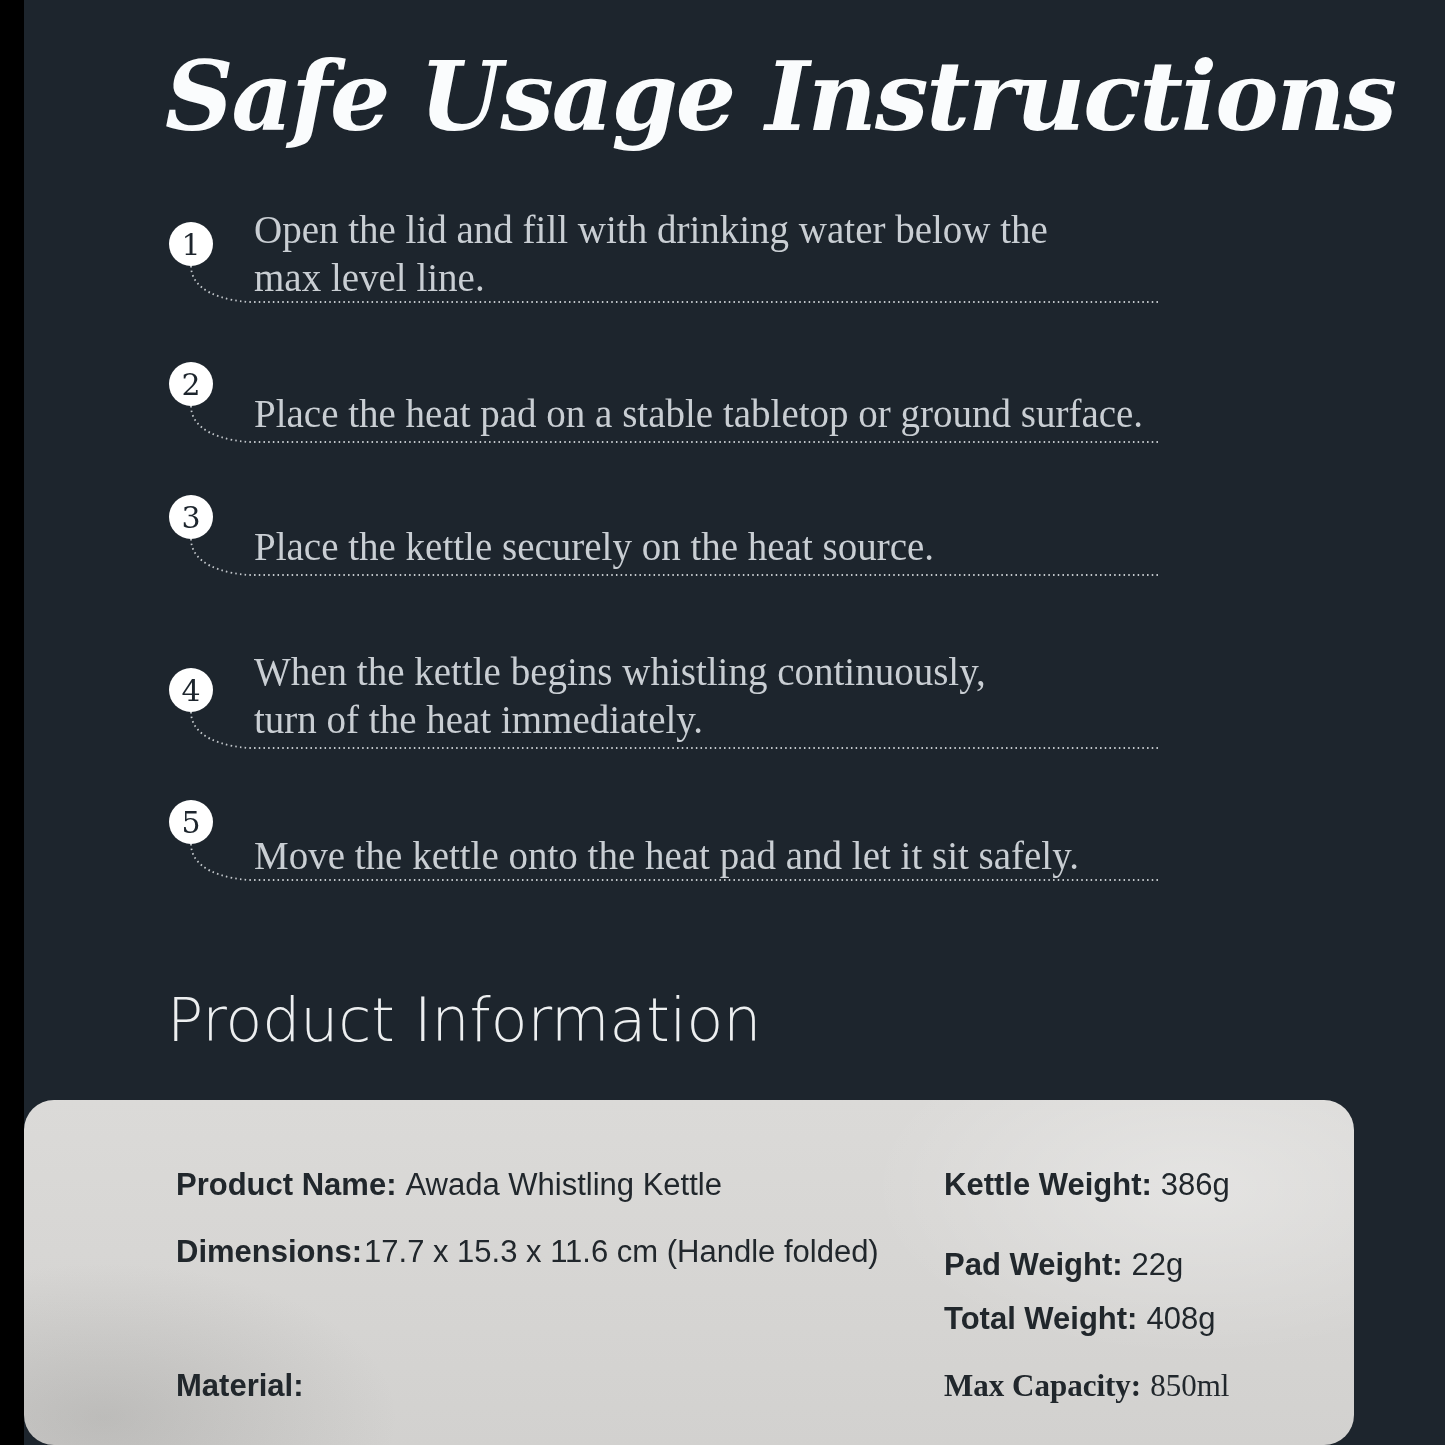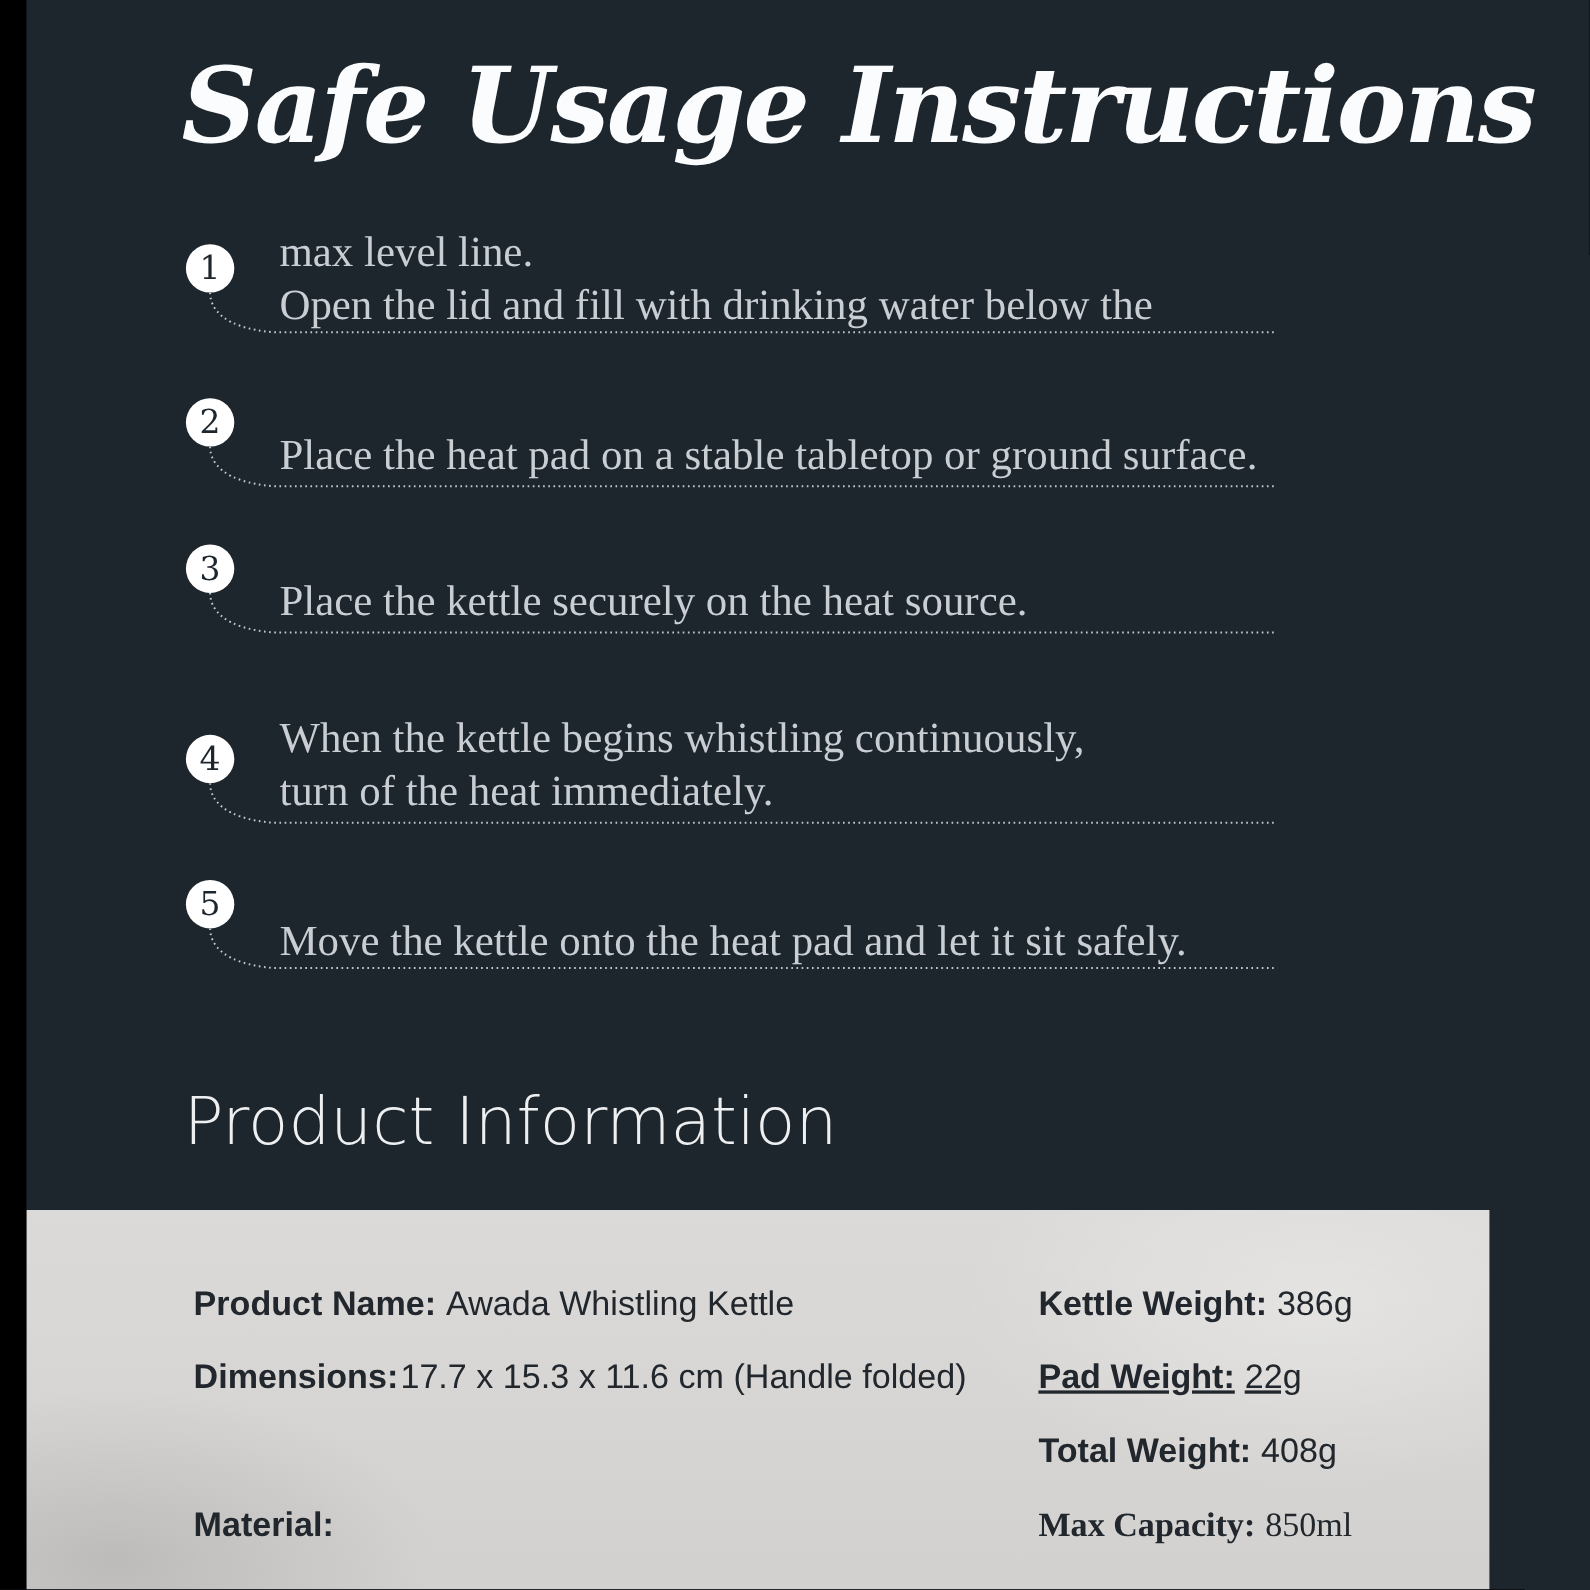--- a/index.html
+++ b/index.html
@@ -35,41 +35,42 @@
     font-family:"DejaVu Sans","Liberation Sans",sans-serif;
     font-weight:100;font-size:60px;color:#edeff0;
     letter-spacing:0px;white-space:nowrap;
   }
   .graybox{
     position:absolute;left:0;top:1100px;width:1330px;height:345px;
     background:
       radial-gradient(ellipse 420px 220px at 6% 92%, rgba(110,110,108,0.22), transparent 70%),
       radial-gradient(ellipse 500px 260px at 88% 25%, rgba(255,255,255,0.30), transparent 65%),
       linear-gradient(180deg,#dbdad8 0%,#d6d5d3 55%,#d2d1cf 100%);
+    border-radius: 30px;
   }
   .spec-row{
     position:absolute;font-size:31px;line-height:40px;color:#21272c;
     white-space:nowrap;display:flex;align-items:baseline;
   }
   .spec-label{font-weight:700;margin-right:9px;}
   .spec-row.no-gap .spec-label{margin-right:2px;}
   .spec-value{font-weight:400;}
 </style>
 </head>
 <body>
 
 <div class="canvas">
 
   <div class="main-title">Safe Usage Instructions</div>
 
   <div class="step" style="top:222px;">
     <div class="step-num">1</div>
     <div class="step-lines" style="top:-16px;">
+      <div>Open the lid and fill with drinking water below the</div>
       <div>max level line.</div>
-      <div>Open the lid and fill with drinking water below the</div>
     </div>
     <svg class="connector" width="976" height="40" viewBox="0 0 976 40">
       <path d="M3,0 C3,14 14,32 60,36 L973,36" fill="none" stroke="#d6dade" stroke-width="1.8" stroke-dasharray="1.5 3.2" opacity="0.9"></path>
     </svg>
   </div>
 
   <div class="step" style="top:362px;">
     <div class="step-num">2</div>
     <div class="step-lines" style="top:28px;">
       <div>Place the heat pad on a stable tabletop or ground surface.</div>
@@ -123,21 +124,21 @@
       <span class="spec-value">17.7 x 15.3 x 11.6 cm (Handle folded)</span>
     </div>
     <div class="spec-row" style="left:152px;top:266px;">
       <span class="spec-label">Material:</span>
     </div>
 
     <div class="spec-row" style="left:920px;top:65px;">
       <span class="spec-label">Kettle Weight:</span>
       <span class="spec-value">386g</span>
     </div>
-    <div class="spec-row" style="left:920px;top:132px;text-decoration:underline;">
+    <div class="spec-row" style="left:920px;top:145px;">
       <span class="spec-label">Pad Weight:</span>
       <span class="spec-value">22g</span>
     </div>
     <div class="spec-row" style="left:920px;top:199px;">
       <span class="spec-label">Total Weight:</span>
       <span class="spec-value">408g</span>
     </div>
     <div class="spec-row" style="left:920px;top:266px;font-family:Liberation Serif, serif;">
       <span class="spec-label">Max Capacity:</span>
       <span class="spec-value">850ml</span>

